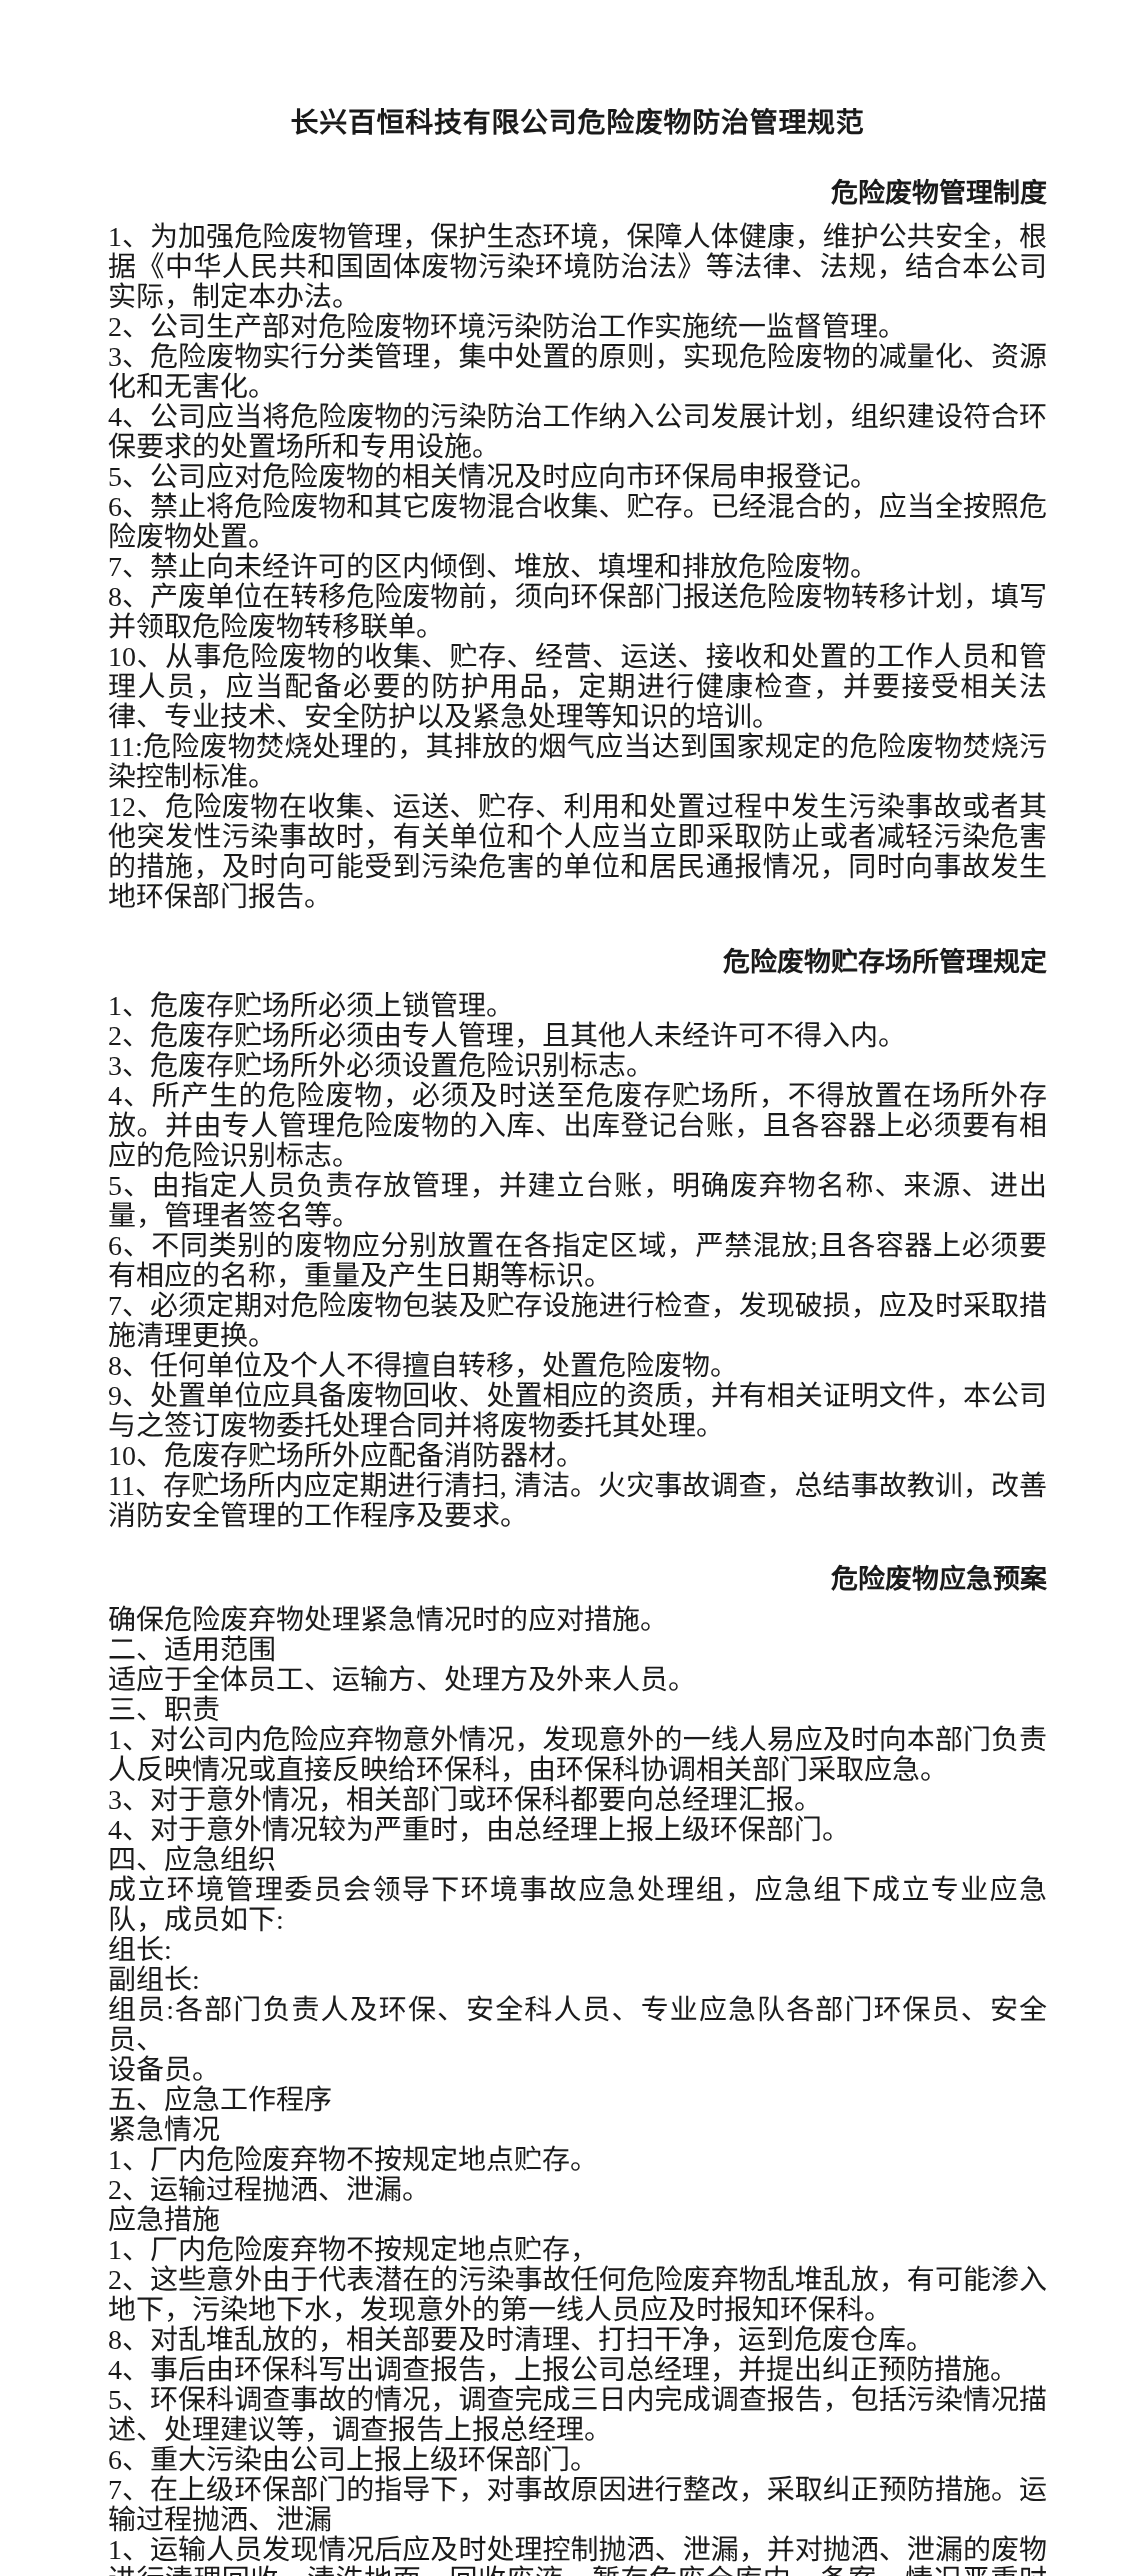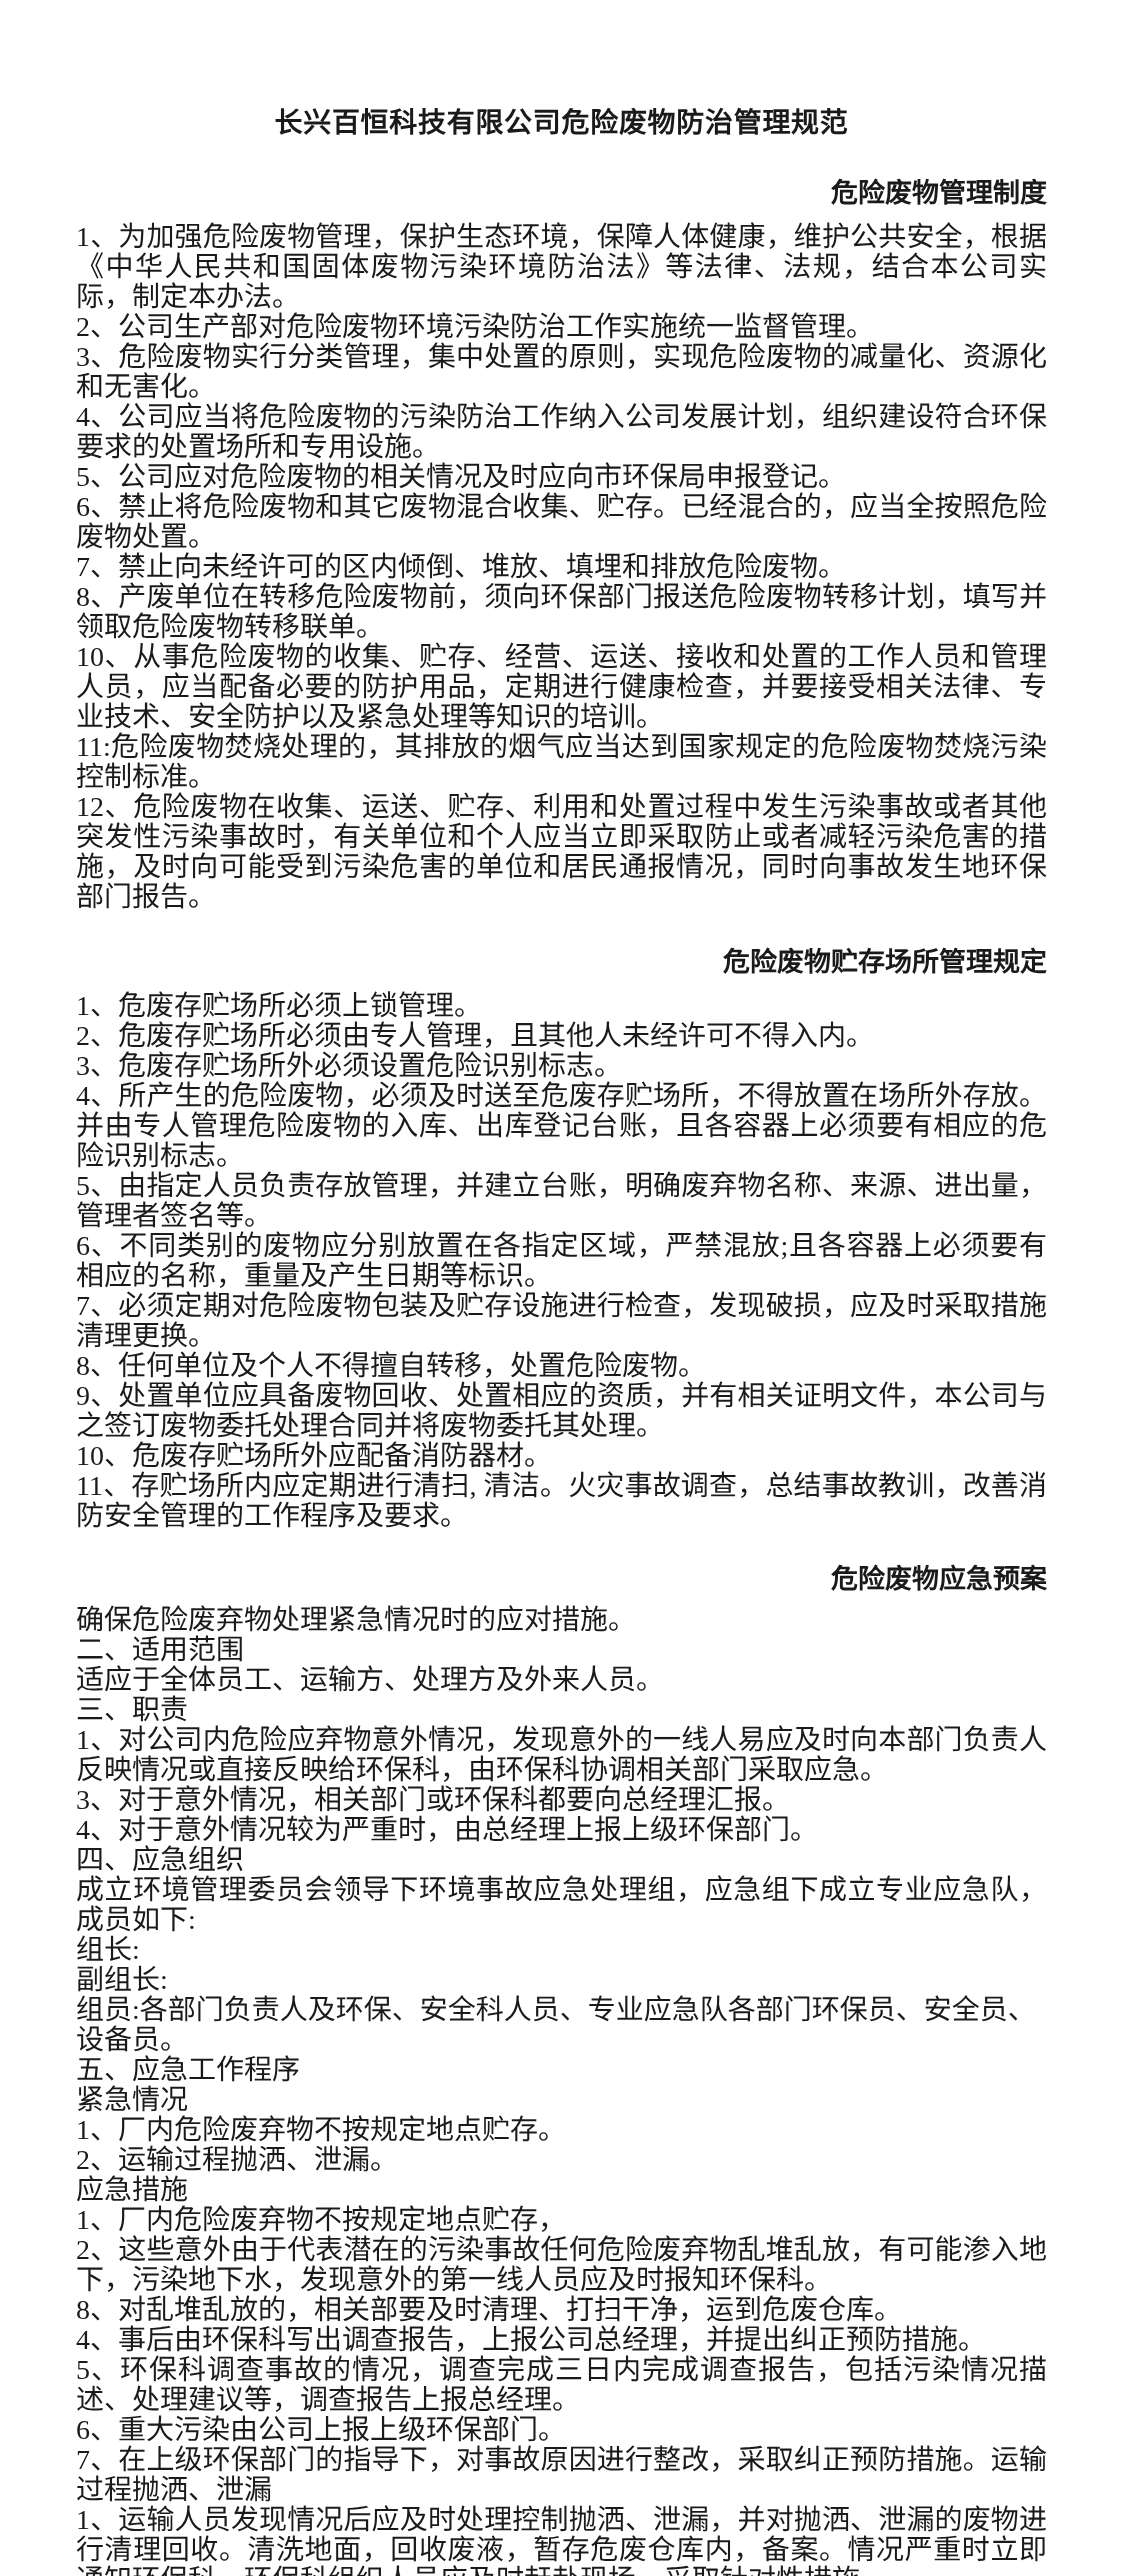--- a/index.html
+++ b/index.html
@@ -11,21 +11,21 @@
     width: 1125px;
     height: 2576px;
     overflow: hidden;
     font-family: "Liberation Serif", "DejaVu Serif", serif;
     color: #1a1a1a;
   }
   .page {
     box-sizing: border-box;
     width: 1125px;
     height: 2576px;
-    padding: 103px 78px 0 76px;
+    padding: 103px 78px 0 108px;
     background: #ffffff;
   }
   .doc-title {
     margin: 0;
     font-size: 28px;
     line-height: 40px;
     font-weight: bold;
     text-align: center;
     letter-spacing: 0.7px;
   }

